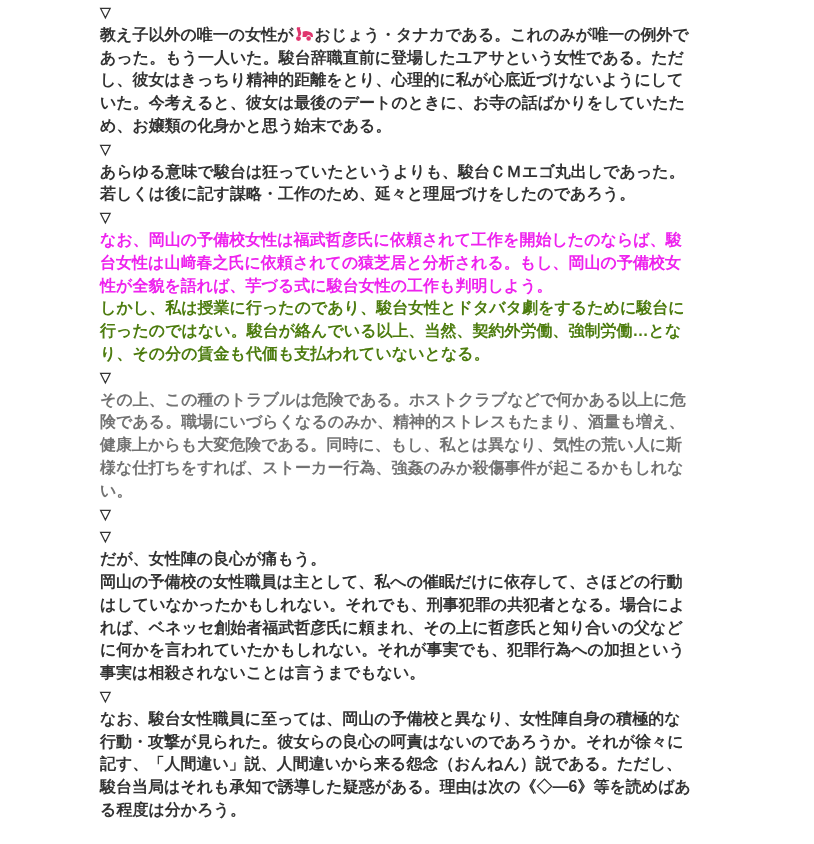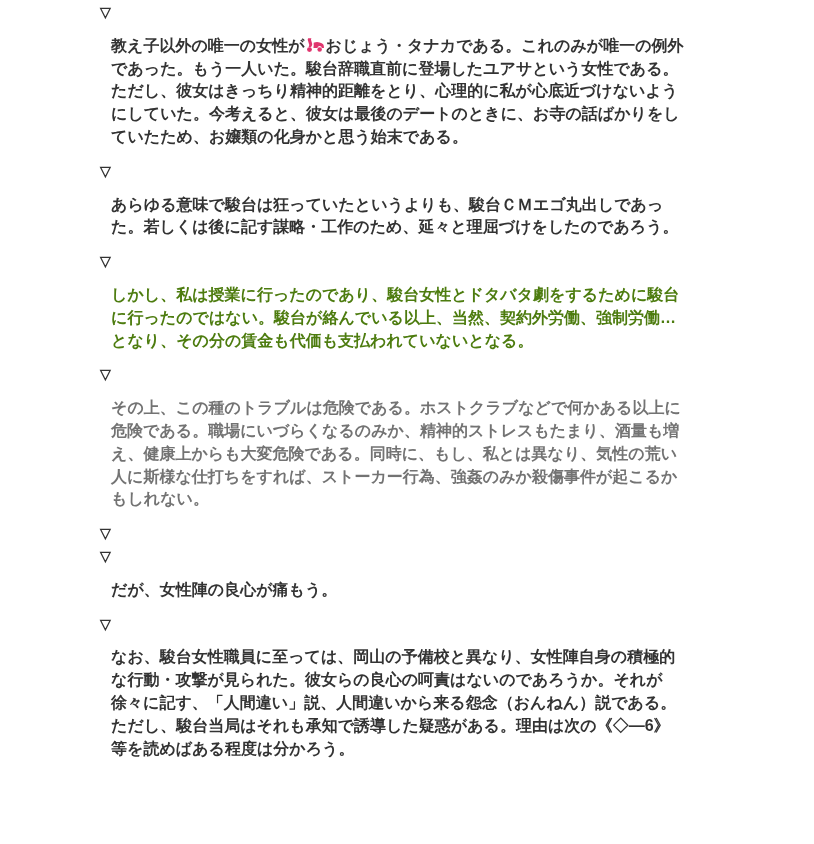--- a/index.html
+++ b/index.html
@@ -21,21 +21,21 @@
     line-height: 22.8px;
     color: #333333;
     word-break: break-all;
     overflow-wrap: anywhere;
   }
   .marker {
     font-size: 14px;
     line-height: 22.8px;
     color: #333333;
   }
-  p.para { margin: 11px; padding: 0; }
+  p.para { margin: 0; padding: 0; }
   .c-black   { color: #333333; }
   .c-magenta { color: #ee22ee; }
   .c-red     { color: #4d7c0f; }
   .c-purple  { color: #737373; }
   .inline-icon {
     display: inline-block;
     width: 19px;
     height: 16px;
     vertical-align: -2px;
     margin: 0 1px;
@@ -52,22 +52,24 @@
   <svg viewBox="0 0 20 17" xmlns="http://www.w3.org/2000/svg" fill="#e0356e">
     <path d="M2.2 1.2 h3.4 l-0.4 1.6 l1.2 4.2 q0.3 1.1 -0.2 2.0 l-1.0 1.8 h-2.6 l0.8 -2.2 l-1.6 -5.4 q-0.3 -1.0 0.4 -2.0 z"></path>
     <path d="M8.0 6.2 q3.2 -1.4 6.4 -0.4 l2.2 0.8 q2.0 0.8 2.2 2.8 l0.2 2.2 h-2.2 q-0.4 -2.0 -2.4 -2.0 t-2.4 2.0 h-4.2 q0.6 -3.0 0.2 -5.4 z"></path>
     <circle cx="3.6" cy="13.4" r="2.6"></circle>
     <circle cx="14.4" cy="13.2" r="2.4"></circle>
   </svg>
 </span>おじょう・タナカである。これのみが唯一の例外であった。もう一人いた。駿台辞職直前に登場したユアサという女性である。ただし、彼女はきっちり精神的距離をとり、心理的に私が心底近づけないようにしていた。今考えると、彼女は最後のデートのときに、お寺の話ばかりをしていたため、お嬢類の化身かと思う始末である。</p>
       <div class="marker">▽</div>
       <p class="para c-black">あらゆる意味で駿台は狂っていたというよりも、駿台ＣＭエゴ丸出しであった。若しくは後に記す謀略・工作のため、延々と理屈づけをしたのであろう。</p>
       <div class="marker">▽</div>
+      <p class="para c-magenta">なお、岡山の予備校女性は福武哲彦氏に依頼されて工作を開始したのならば、駿台女性は山﨑春之氏に依頼されての猿芝居と分析される。もし、岡山の予備校女性が全貌を語れば、芋づる式に駿台女性の工作も判明しよう。</p>
       <p class="para c-red">しかし、私は授業に行ったのであり、駿台女性とドタバタ劇をするために駿台に行ったのではない。駿台が絡んでいる以上、当然、契約外労働、強制労働…となり、その分の賃金も代価も支払われていないとなる。</p>
       <div class="marker">▽</div>
       <p class="para c-purple">その上、この種のトラブルは危険である。ホストクラブなどで何かある以上に危険である。職場にいづらくなるのみか、精神的ストレスもたまり、酒量も増え、健康上からも大変危険である。同時に、もし、私とは異なり、気性の荒い人に斯様な仕打ちをすれば、ストーカー行為、強姦のみか殺傷事件が起こるかもしれない。</p>
       <div class="marker">▽</div>
       <div class="marker">▽</div>
       <p class="para c-black">だが、女性陣の良心が痛もう。</p>
+      <p class="para c-black">岡山の予備校の女性職員は主として、私への催眠だけに依存して、さほどの行動はしていなかったかもしれない。それでも、刑事犯罪の共犯者となる。場合によれば、ベネッセ創始者福武哲彦氏に頼まれ、その上に哲彦氏と知り合いの父などに何かを言われていたかもしれない。それが事実でも、犯罪行為への加担という事実は相殺されないことは言うまでもない。</p>
       <div class="marker">▽</div>
       <p class="para c-black">なお、駿台女性職員に至っては、岡山の予備校と異なり、女性陣自身の積極的な行動・攻撃が見られた。彼女らの良心の呵責はないのであろうか。それが徐々に記す、「人間違い」説、人間違いから来る怨念（おんねん）説である。ただし、駿台当局はそれも承知で誘導した疑惑がある。理由は次の《◇―6》等を読めばある程度は分かろう。</p>
     </main>
 </div>
 
 </body></html>

